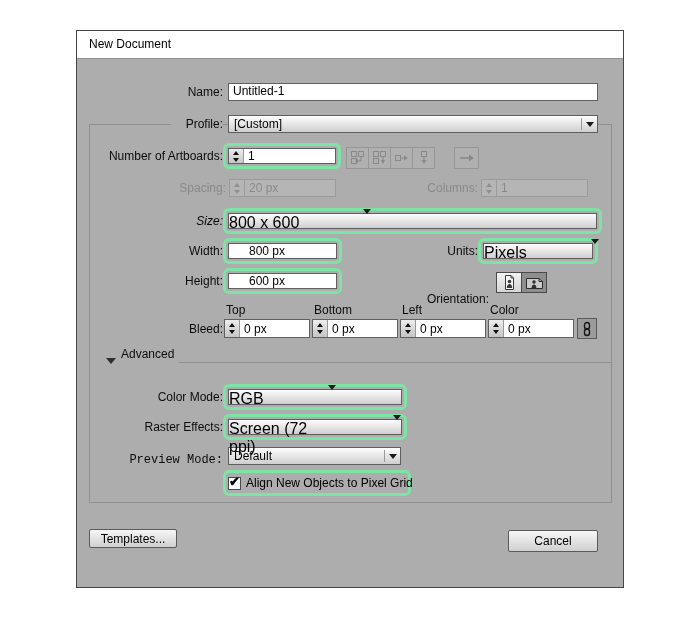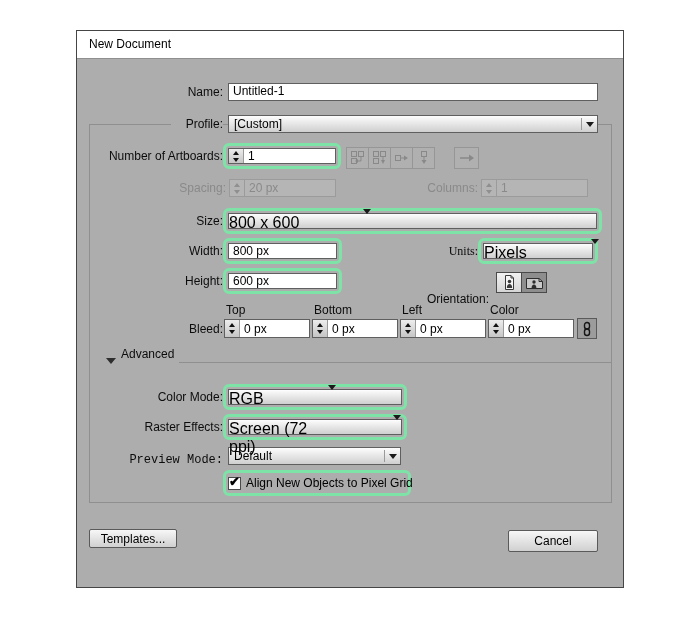--- a/index.html
+++ b/index.html
@@ -12,21 +12,21 @@
   .lbl.left{text-align:left;}
   .txt{position:absolute;background:#ffffff;border:1px solid #5f5f5f;box-sizing:border-box;font-size:12px;display:flex;padding-left:4px;color:#000;z-index:3;}
   .dd{position:absolute;display:flex;align-items:stretch;background:linear-gradient(#fdfdfd,#cfcfcf);border:1px solid #5f5f5f;box-sizing:border-box;z-index:3;}
   .dd .dtxt{flex:1;font-size:12px;display:flex;align-items:center;padding-left:5px;color:#000;overflow:hidden;white-space:nowrap;}
   .dd .dsep{width:1px;background:#9a9a9a;margin:2px 0;}
   .dd .darr{width:15px;display:flex;align-items:center;justify-content:center;}
   .tri-dn{width:0;height:0;border-left:4px solid transparent;border-right:4px solid transparent;border-top:5px solid #1a1a1a;}
   .hl{position:absolute;border:3px solid #7ee3a7;border-radius:6px;box-sizing:border-box;padding:2px;z-index:4;}
   .hl .fill{position:relative;width:100%;height:100%;box-sizing:border-box;}
   .hl .dd2{display:flex;align-items:stretch;background:linear-gradient(#fdfdfd,#cfcfcf);border:1px solid #5f5f5f;box-sizing:border-box;width:100%;height:100%;gap:32px;}
-  .hl .txt2{background:#fff;border:1px solid #5f5f5f;box-sizing:border-box;width:100%;height:100%;display:flex;align-items:center;padding-left:4px;font-size:12px;color:#000;}
+  .hl .txt2{background:#fff;border:1px solid #5f5f5f;box-sizing:border-box;width:100%;height:100%;display:flex;align-items:center;padding-left:20px;font-size:12px;color:#000;}
   .spin{display:flex;align-items:stretch;border:1px solid #5f5f5f;background:#fff;box-sizing:border-box;}
   .spin .btns{width:14px;background:linear-gradient(#ededed,#c6c6c6);border-right:1px solid #9a9a9a;display:flex;flex-direction:column;align-items:center;justify-content:center;gap:3px;}
   .spin .val{flex:1;font-size:12px;display:flex;align-items:center;padding-left:4px;color:#000;overflow:hidden;white-space:nowrap;}
   .tu{width:0;height:0;border-left:3px solid transparent;border-right:3px solid transparent;border-bottom:4px solid #111;}
   .td{width:0;height:0;border-left:3px solid transparent;border-right:3px solid transparent;border-top:4px solid #111;}
   .spin.dis{background:#b5b5b5;border-color:#9b9b9b;}
   .spin.dis .btns{background:#b5b5b5;border-right-color:#9b9b9b;}
   .spin.dis .val{color:#8a8a8a;}
   .spin.dis .tu{border-bottom-color:#8f8f8f;}
   .spin.dis .td{border-top-color:#8f8f8f;}
@@ -134,36 +134,36 @@
     </div>
     <div class="lbl dis" style="left:260px;top:148px;width:141px;">Columns:</div>
     <div class="aspin spin dis" style="left:404px;top:148px;width:107px;height:18px;">
       <span class="btns">
           <span class="tu"></span>
           <span class="td"></span>
         </span>
       <span class="val">1</span>
     </div>
 
-    <div class="lbl" style="left:6px;top:181px;width:140px;">Size:</div>
+    <div class="lbl" style="left:6px;top:181px;width:140px;font-style:italic;">Size:</div>
     <div class="hl" style="left:146px;top:177px;width:379px;height:26px;">
       <div class="fill dd2">
         <span class="dtxt">800 x 600</span>
         <span class="dsep"></span>
         <span class="darr"><span class="tri-dn"></span></span>
       </div>
     </div>
 
     <div class="lbl" style="left:6px;top:211px;width:140px;">Width:</div>
     <div class="hl" style="left:146px;top:207px;width:119px;height:26px;">
       <div class="fill txt2">
         <span>800 px</span>
       </div>
     </div>
-    <div class="lbl" style="left:260px;top:211px;width:141px;font-family:Liberation Serif, serif;">Units:</div>
+    <div class="lbl" style="left:260px;top:211px;width:141px;">Units:</div>
     <div class="hl" style="left:401px;top:207px;width:120px;height:26px;">
       <div class="fill dd2">
         <span class="dtxt">Pixels</span>
         <span class="dsep"></span>
         <span class="darr"><span class="tri-dn"></span></span>
       </div>
     </div>
 
     <div class="lbl" style="left:6px;top:241px;width:140px;">Height:</div>
     <div class="hl" style="left:146px;top:237px;width:119px;height:26px;">

